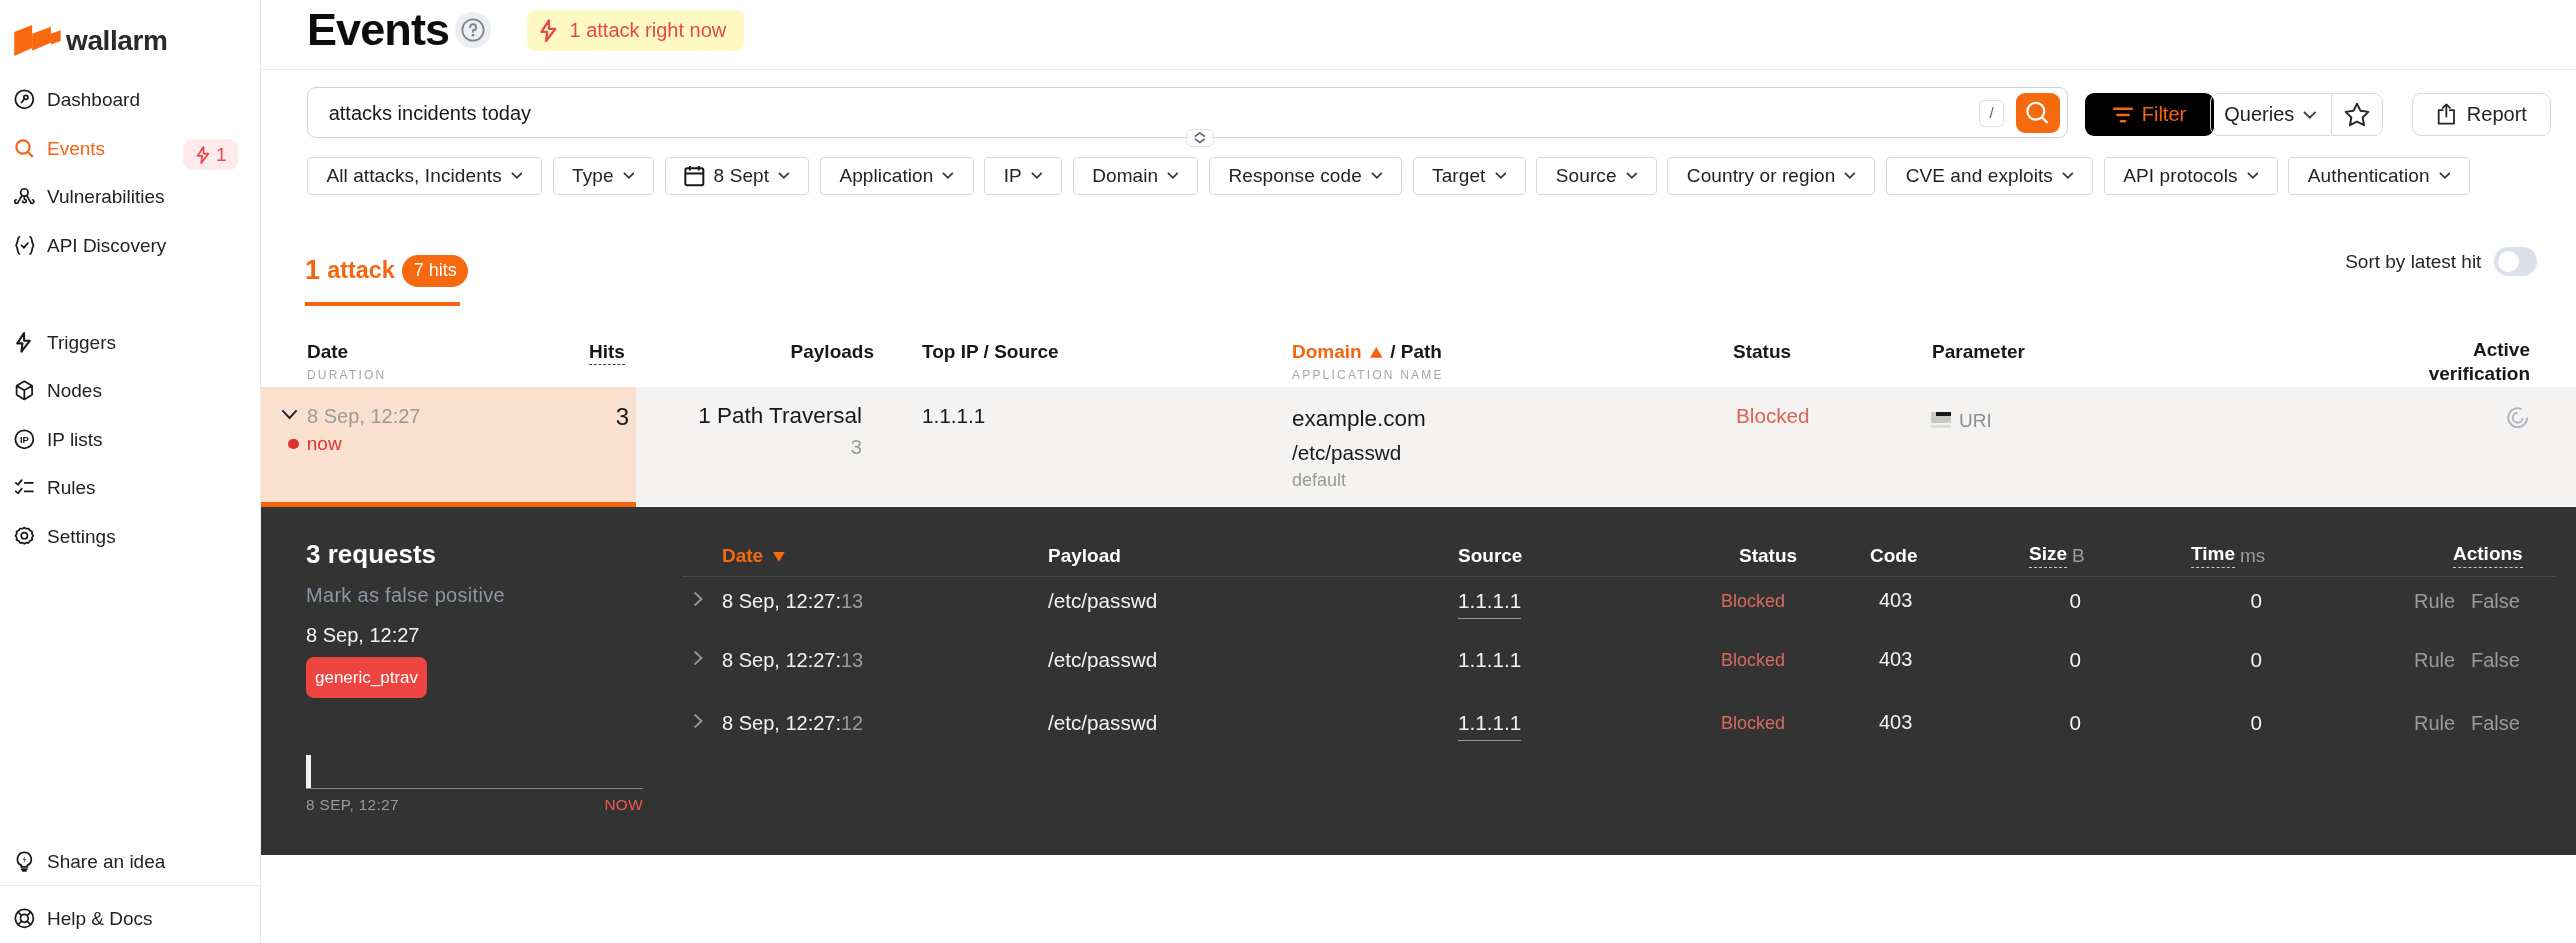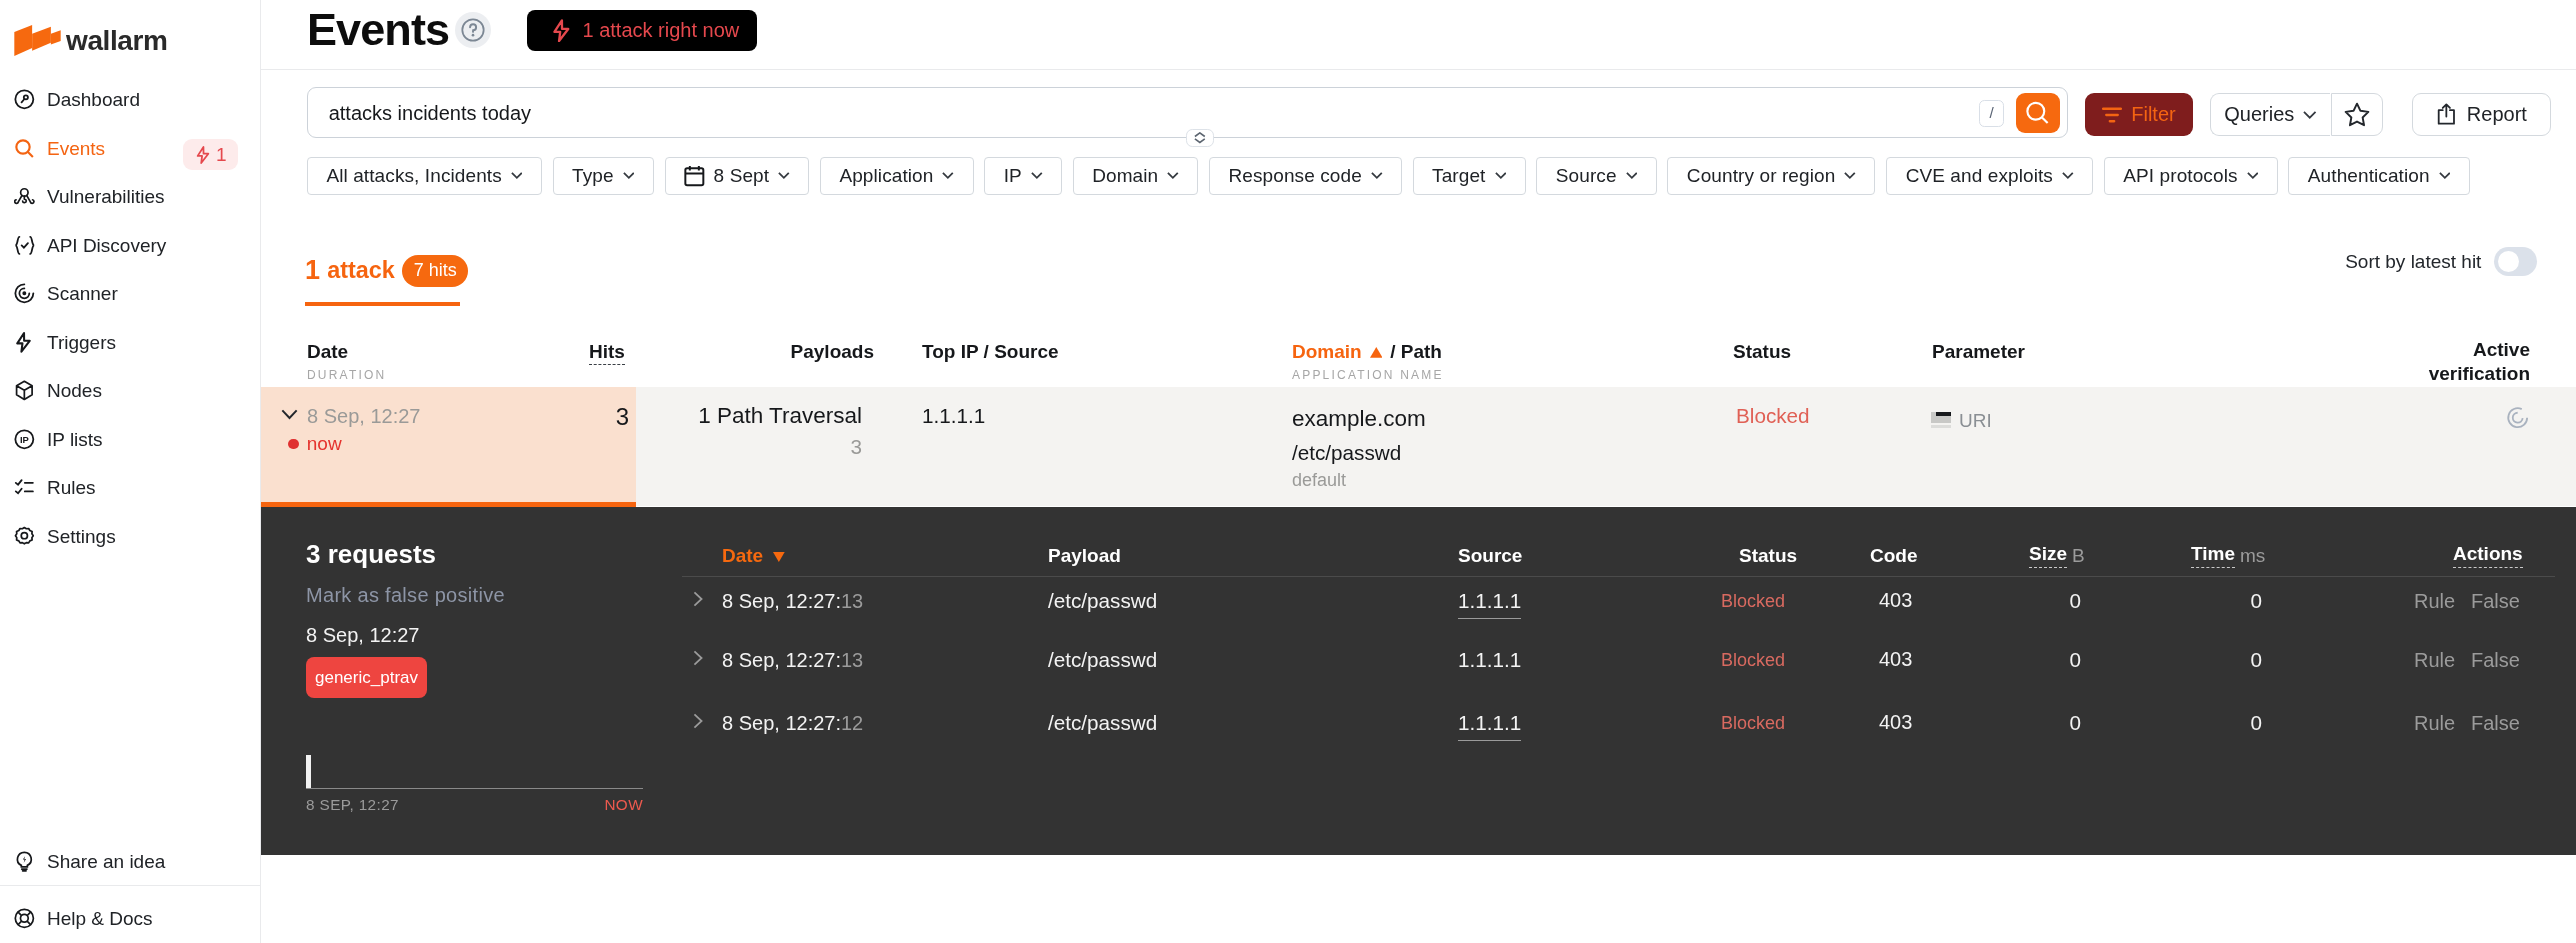--- a/index.html
+++ b/index.html
@@ -10,29 +10,29 @@
 #sidebar { position:absolute; left:0; top:0; width:261px; height:943px; background:#fff; border-right:0.9px solid #e9eaec; }
 .navitem { position:absolute; left:0; width:261px; height:49px; display:flex; align-items:center; color:#202327; font-size:19px; }
 .navitem > svg { position:absolute; left:14.4px; }
 .navitem .lbl { position:absolute; left:47px; }
 .nav-orange { color:#f46412; }
 #evbadge { position:absolute; left:183px; top:-5.4px; width:55px; height:31px; background:#fdebeb; border-radius:9px; display:flex; align-items:center; justify-content:center; gap:5.4px; color:#e5484d; font-size:19px; }
 
 #header { position:absolute; left:261px; top:0; width:2315px; height:70px; border-bottom:0.9px solid #e9eaec; background:#fff; }
 #title { position:absolute; left:46px; top:3.6px; font-size:45px; font-weight:bold; color:#0d0d0d; letter-spacing:-0.9px; }
 #helpq { position:absolute; left:194px; top:11.7px; width:36px; height:36px; border-radius:50%; background:#eceef1; display:flex; align-items:center; justify-content:center; }
-#atkban { position:absolute; left:266px; top:10px; height:41px; background:#000000; border-radius:8px; display:flex; align-items:center; padding:0 18px 0 24px; gap:10.8px; color:#e5484d; font-size:20px; }
+#atkban { position:absolute; left:266px; top:10px; height:41px; background:#fef9c3; border-radius:8px; display:flex; align-items:center; padding:0 18px 0 11px; gap:10.8px; color:#e5484d; font-size:20px; }
 
 #searchwrap { position:absolute; left:307px; top:87px; width:1761px; height:51px; border:0.9px solid #ccd2d9; border-radius:9px; background:#fff; }
 #searchtext { position:absolute; left:20.7px; top:13.5px; font-size:20px; color:#16181b; }
 #kbd { position:absolute; right:63px; top:11.7px; width:25px; height:27px; border:0.9px solid #d9dfe7; border-radius:5.4px; color:#5a6474; font-size:15.3px; display:flex; align-items:center; justify-content:center; }
 #sbtn { position:absolute; right:7.2px; top:5.4px; width:44px; height:40px; background:#f6690f; border-radius:9px; display:flex; align-items:center; justify-content:center; }
 #handle { position:absolute; left:1186px; top:129px; width:28px; height:18px; background:#fff; border:0.9px solid #dde2e8; border-radius:6.3px; display:flex; flex-direction:column; align-items:center; justify-content:center; gap:0.9px; }
 .btnrow { position:absolute; top:93px; height:43px; border-radius:9px; display:flex; align-items:center; font-size:20px; }
-#fbtn { left:2085px; width:108px; background:#7f1d1d; color:#f46412; justify-content:center; gap:9px; }
+#fbtn { left:2085px; width:129px; background:#000000; color:#f46412; justify-content:center; gap:9px; }
 #qbtn { left:2210px; width:120px; border:0.9px solid #d4d9de; border-right:none; border-radius:9px 0 0 9px; color:#202327; justify-content:center; gap:9px; }
 #starbtn { left:2331px; width:52px; border:0.9px solid #d4d9de; border-radius:0 9px 9px 0; justify-content:center; }
 #rbtn { left:2412px; width:139px; border:0.9px solid #d4d9de; color:#202327; justify-content:center; gap:10px; }
 
 #chips { position:absolute; left:307px; top:157px; display:flex; gap:10.8px; }
 .chip { height:38px; border:0.9px solid #d4d9de; border-radius:4px; display:flex; align-items:center; padding:0 18.4px; font-size:19px; color:#202327; gap:9px; letter-spacing:0.1px; white-space:nowrap; }
 
 #tab { position:absolute; left:305px; top:254px; display:flex; align-items:center; gap:7.2px; }
 #tab .t1 { font-size:27px; font-weight:bold; color:#f6640f; }
 #tab .t2 { font-size:23.4px; font-weight:bold; color:#f6640f; }
@@ -86,28 +86,20 @@
         <path d="M6 2 C3.5 2 4.5 11.5 1.5 11.5 C4.5 11.5 3.5 21 6 21 M18 2 C20.5 2 19.5 11.5 22.5 11.5 C19.5 11.5 20.5 21 18 21 M8.5 11.5 L11 14 L15.5 9"></path>
       </svg>
     <span class="lbl">API Discovery</span>
   </div>
   <div class="navitem" style="top:172px">
     <svg width="20.7" height="20.7" viewBox="0 0 24 24" fill="none" stroke="#16181b" stroke-width="2" stroke-linecap="round">
         <circle cx="12" cy="7.5" r="4.3"></circle>
         <path d="M9.3 10.9 L5 18.5 M5 18.5 A 2.1 2.1 0 1 1 2.4 16 M14.7 10.9 L19 18.5 M19 18.5 A 2.1 2.1 0 1 0 21.6 16 M12 11.8 L12 15.2 M12 15.2 A 2.1 2.1 0 1 1 10 17.4"></path>
       </svg>
     <span class="lbl">Vulnerabilities</span>
-  </div>
-  <div class="navitem" style="top:269px">
-    <svg width="20.7" height="20.7" viewBox="0 0 23 23" fill="none" stroke="#16181b" stroke-width="2" stroke-linecap="round">
-        <path d="M11.5 1.5 A 10 10 0 1 0 21.5 11.5"></path>
-        <path d="M11.5 6 A 5.5 5.5 0 1 0 17 11.5"></path>
-        <circle cx="11.5" cy="11.5" r="1.2" fill="#16181b"></circle>
-      </svg>
-    <span class="lbl">Scanner</span>
   </div>
   <div class="navitem" style="top:318px">
     <svg width="19" height="20.7" viewBox="0 0 18 20" fill="none" stroke="#16181b" stroke-width="2" stroke-linejoin="round">
         <path d="M9.5 1 L3 11 L8 11 L7 19 L15 8.5 L9.6 8.5 Z"></path>
       </svg>
     <span class="lbl">Triggers</span>
   </div>
   <div class="navitem" style="top:366px">
     <svg width="20.7" height="20.7" viewBox="0 0 24 24" fill="none" stroke="#16181b" stroke-width="2" stroke-linejoin="round">
         <path d="M12 1.5 L21 6.75 L21 17.25 L12 22.5 L3 17.25 L3 6.75 Z M3 6.75 L12 12 L21 6.75 M12 12 L12 22.5"></path>

